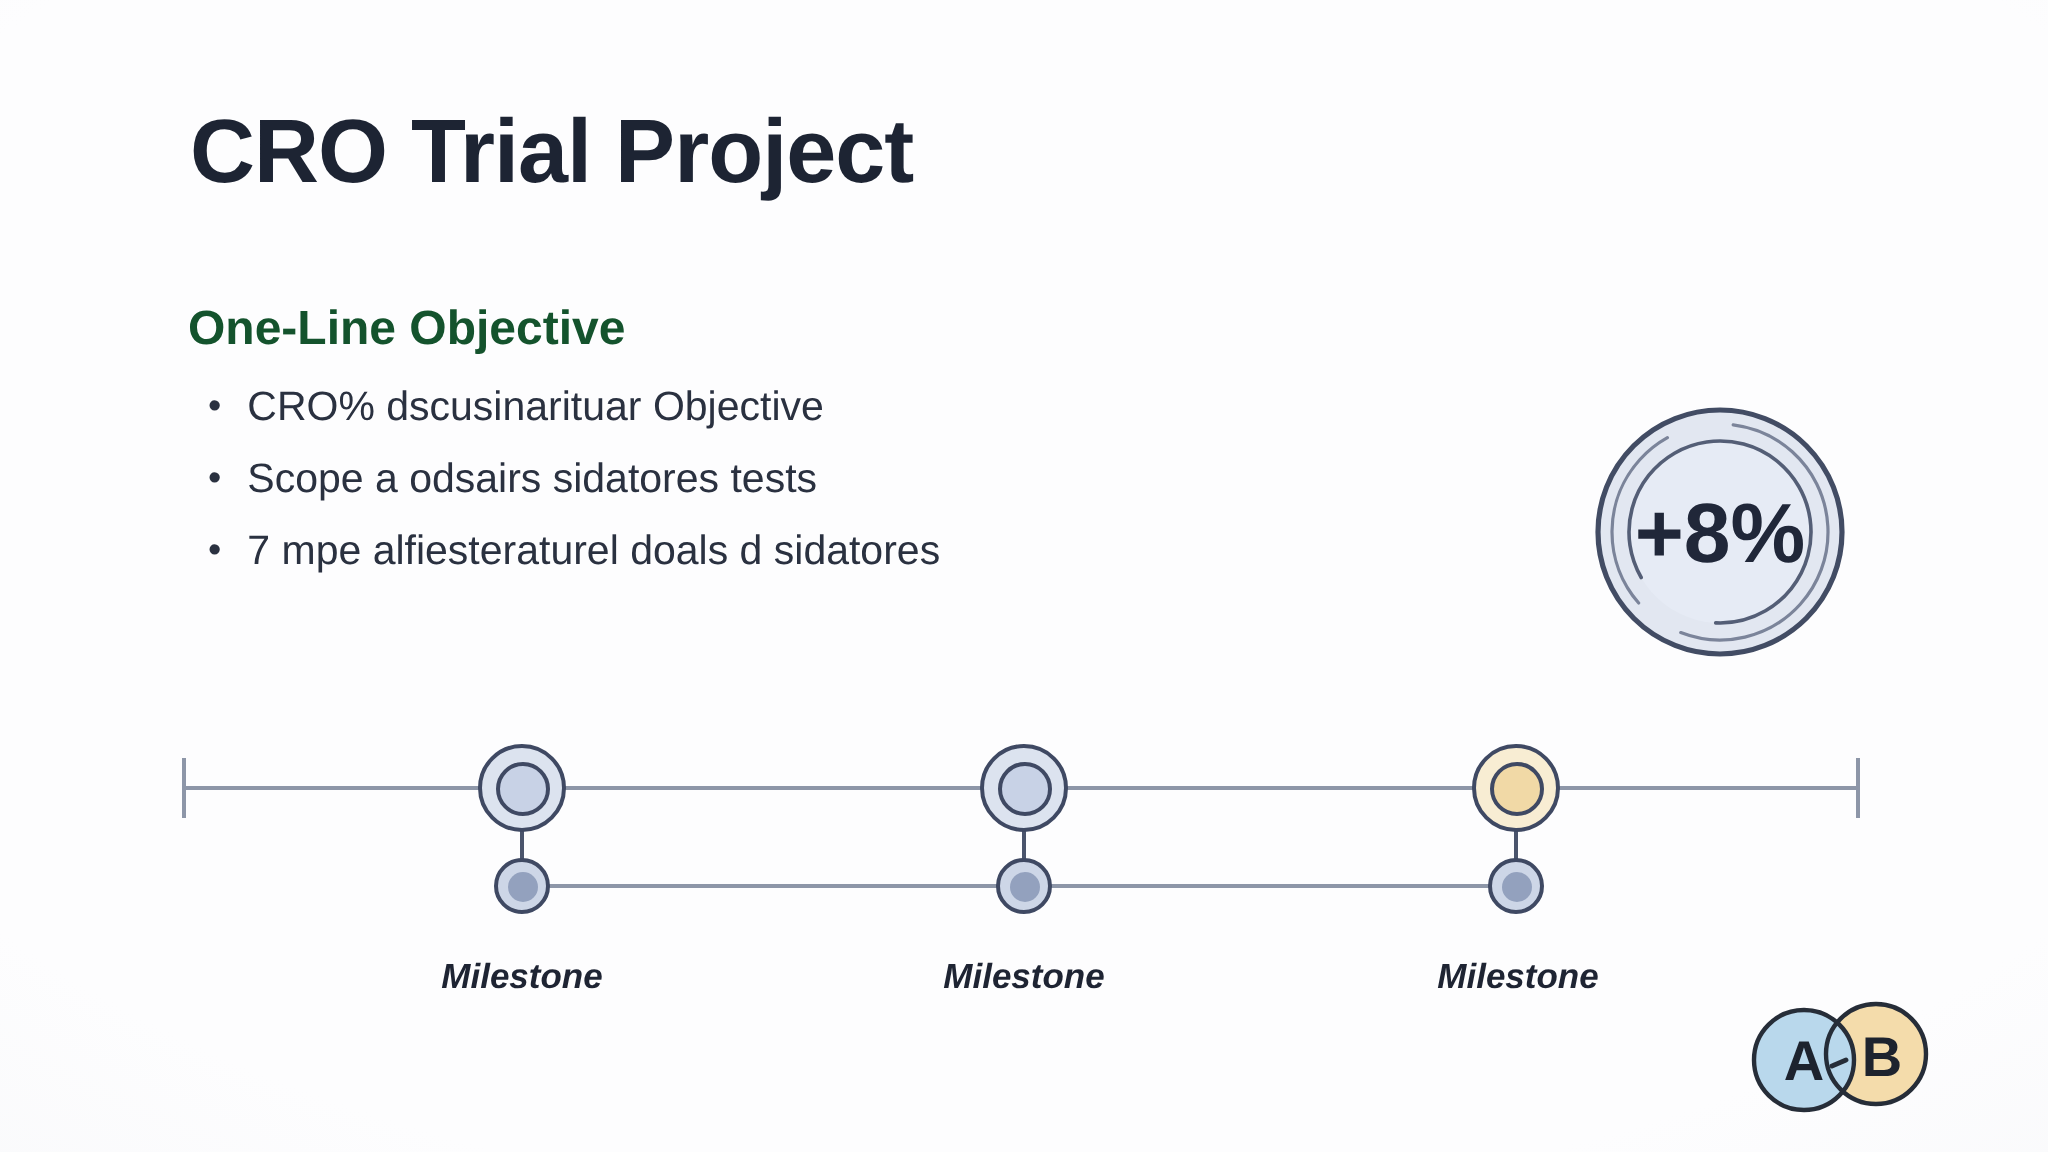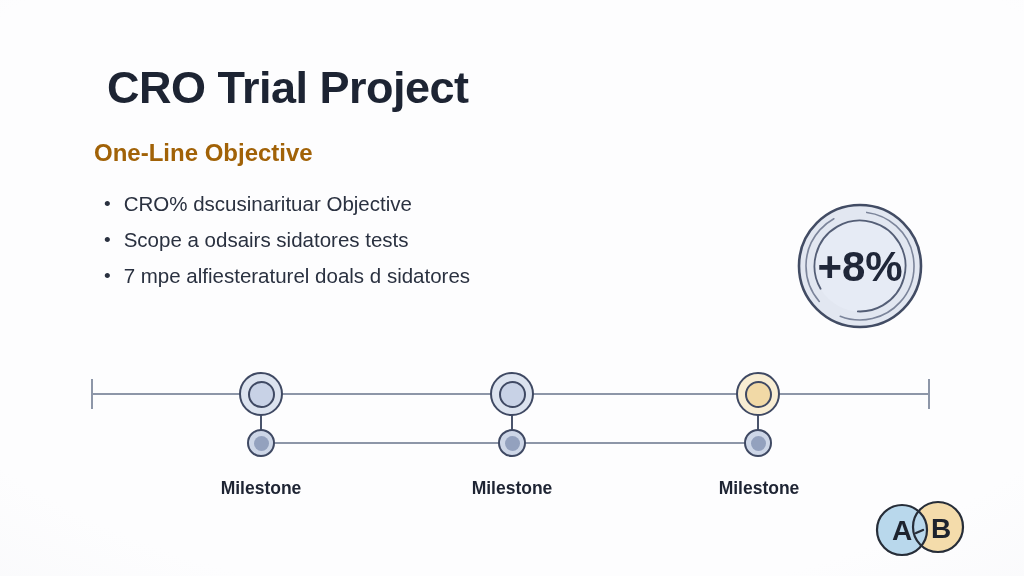--- a/index.html
+++ b/index.html
@@ -5,26 +5,26 @@
   html,body{margin:0;padding:0;}
   body{
     width:1024px;height:576px;overflow:hidden;
     font-family:"Liberation Sans",sans-serif;
     background:radial-gradient(115% 115% at 50% 42%, #fdfdfe 55%, #f2f3f6 100%);
     color:#1e2433;position:relative;
   }
   .slide{position:absolute;inset:0;}
 
   .title{
-    position:absolute;left:95px;top:50px;margin:12px;
+    position:absolute;left:95px;top:50px;margin:0;
     font-size:45px;font-weight:700;letter-spacing:-0.5px;color:#1d2433;
   }
   .section-heading{
-    position:absolute;left:94px;top:139px;margin:0;
-    font-size:24px;font-weight:700;color:#a16207;
+    position:absolute;left:94px;top:151px;margin:0;
+    font-size:24px;font-weight:700;color:#14532d;
   }
   .bullets{
     position:absolute;left:104px;top:190px;margin:0;padding:0;list-style:none;
     font-size:20.5px;color:#2a3140;
   }
   .bullets li{height:36px;line-height:27px;display:flex;align-items:flex-start;}
   .bullets .marker{margin-right:13px;font-size:19px;}
 
   
   .kpi-badge{position:absolute;left:792px;top:198px;width:136px;height:136px;}
@@ -52,21 +52,21 @@
 
   .tl-dot{
     position:absolute;top:429px;width:24px;height:24px;border-radius:50%;
     border:2px solid #3f4963;background:#cdd6e7;
     display:flex;align-items:center;justify-content:center;z-index:2;
   }
   .tl-dot-inner{width:15px;height:15px;border-radius:50%;background:#93a1be;}
 
   .milestone-label{
     position:absolute;top:478px;width:140px;text-align:center;
-    font-size:17.5px;font-weight:600;color:#1e2433;
+    font-size:17.5px;font-weight:600;color:#1e2433;font-style:italic;
   }
 
   
   .m1 .node-outer{left:239px;} .m1 .node-connector{left:260px;} .m1 .tl-dot{left:247px;} .m1 .milestone-label{left:191px;}
   .m2 .node-outer{left:490px;} .m2 .node-connector{left:511px;} .m2 .tl-dot{left:498px;} .m2 .milestone-label{left:442px;}
   .m3 .node-outer{left:736px;} .m3 .node-connector{left:757px;} .m3 .tl-dot{left:744px;} .m3 .milestone-label{left:689px;}
 
   
   .ab-venn{position:absolute;left:868px;top:496px;width:110px;height:70px;}
 

